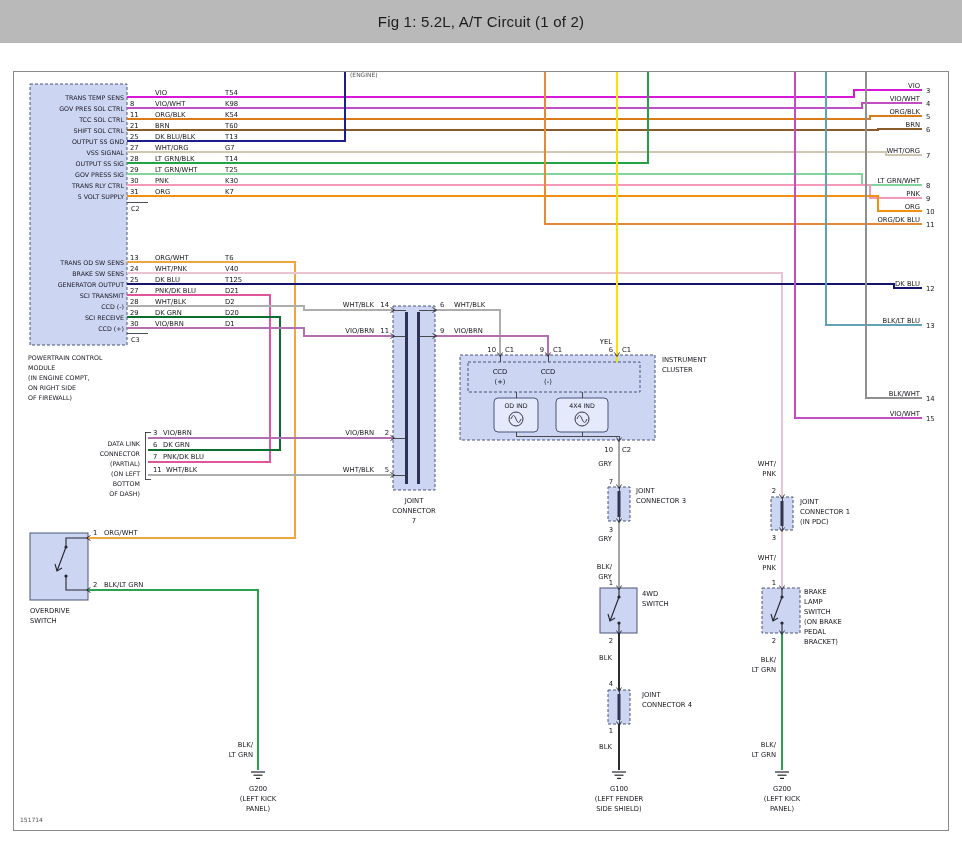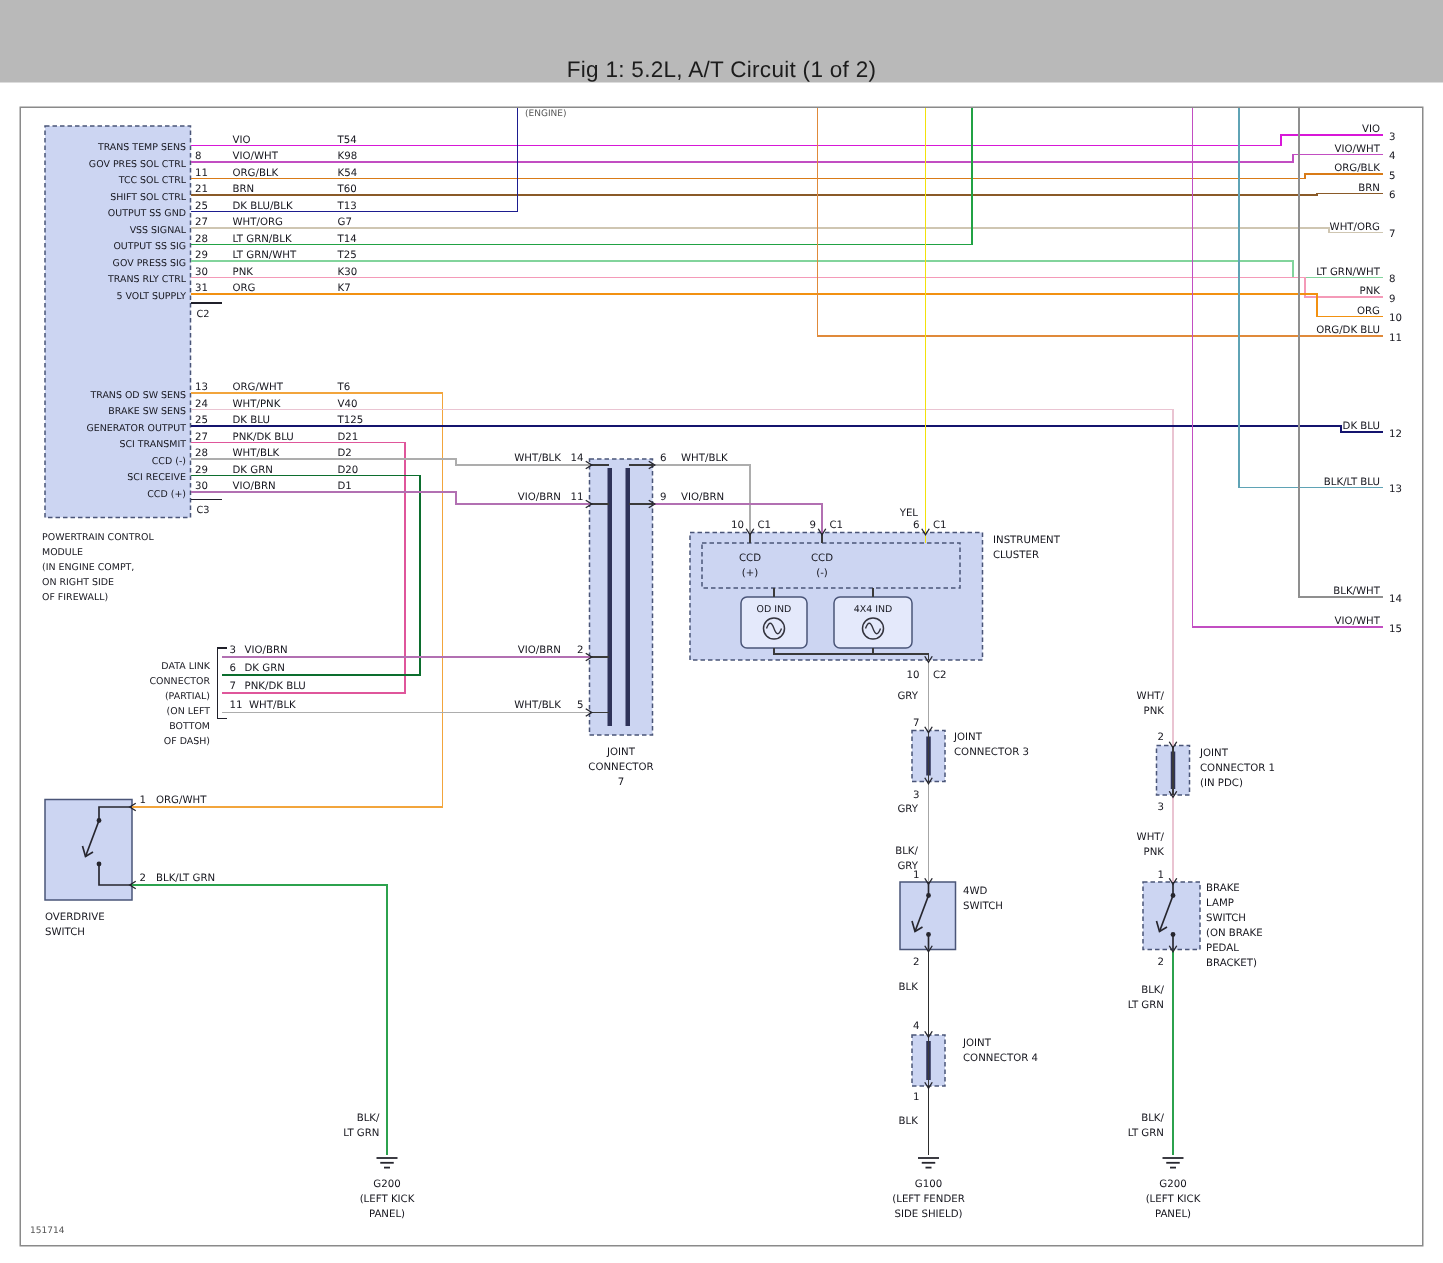--- a/index.html
+++ b/index.html
@@ -3,22 +3,22 @@
 <meta charset="utf-8">
 <style>
   :root{
     --titlebar-bg:#b9b9b9; --title-color:#1c1c1c; --page-bg:#ffffff;
     --frame-border:#8a8a8a; --box-fill:#ccd5f2; --box-fill-light:#e4e9fb;
     --box-stroke:#4a5578; --bar-fill:#2e3258; --text:#16161e;
   }
   html,body{margin:0;padding:0;}
   body{width:962px;height:842px;background:var(--page-bg);position:relative;
        font-family:"Liberation Sans",sans-serif;overflow:hidden;}
-  .titlebar{position:absolute;left:0;top:0;width:962px;height:55px;
-    background:var(--titlebar-bg);display:flex;align-items:flex-end;justify-content:center;}
+  .titlebar{position:absolute;left:0;top:0;width:962px;height:43px;
+    background:var(--titlebar-bg);display:flex;align-items:center;justify-content:center;}
   .titlebar span{font-size:15px;color:var(--title-color);letter-spacing:.2px;}
   .frame{position:absolute;left:13px;top:71px;width:934px;height:758px;
     border:1px solid var(--frame-border);background:#fff;overflow:hidden;}
   #diagram-svg{display:block;}
   #diagram-svg text{font-family:"DejaVu Sans","Liberation Sans",sans-serif;}
 </style>
 </head>
 <body>
 
 <div class="page">

